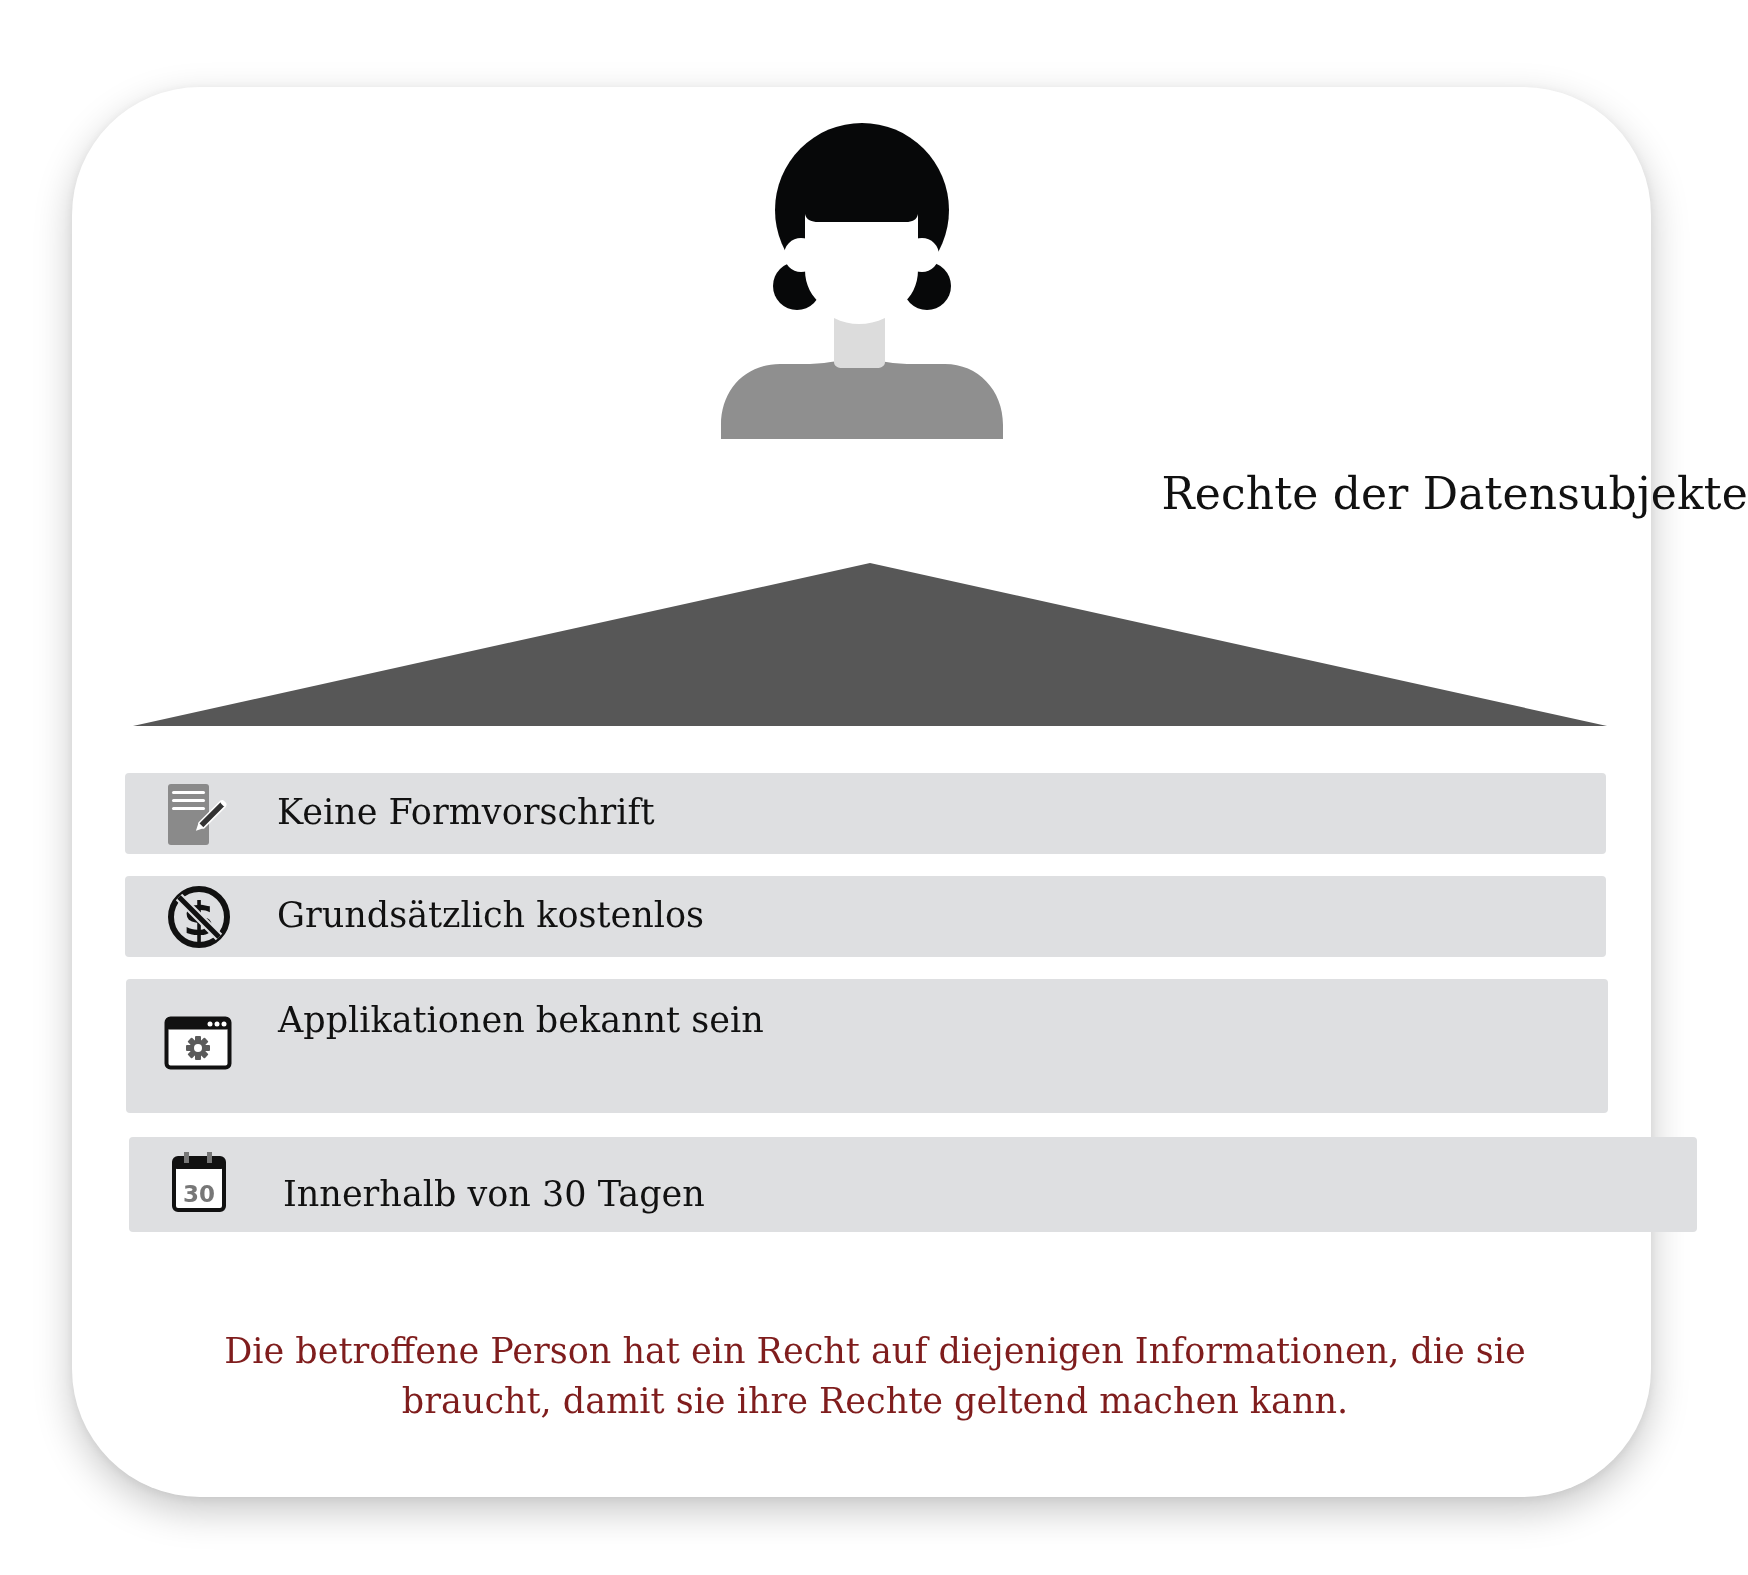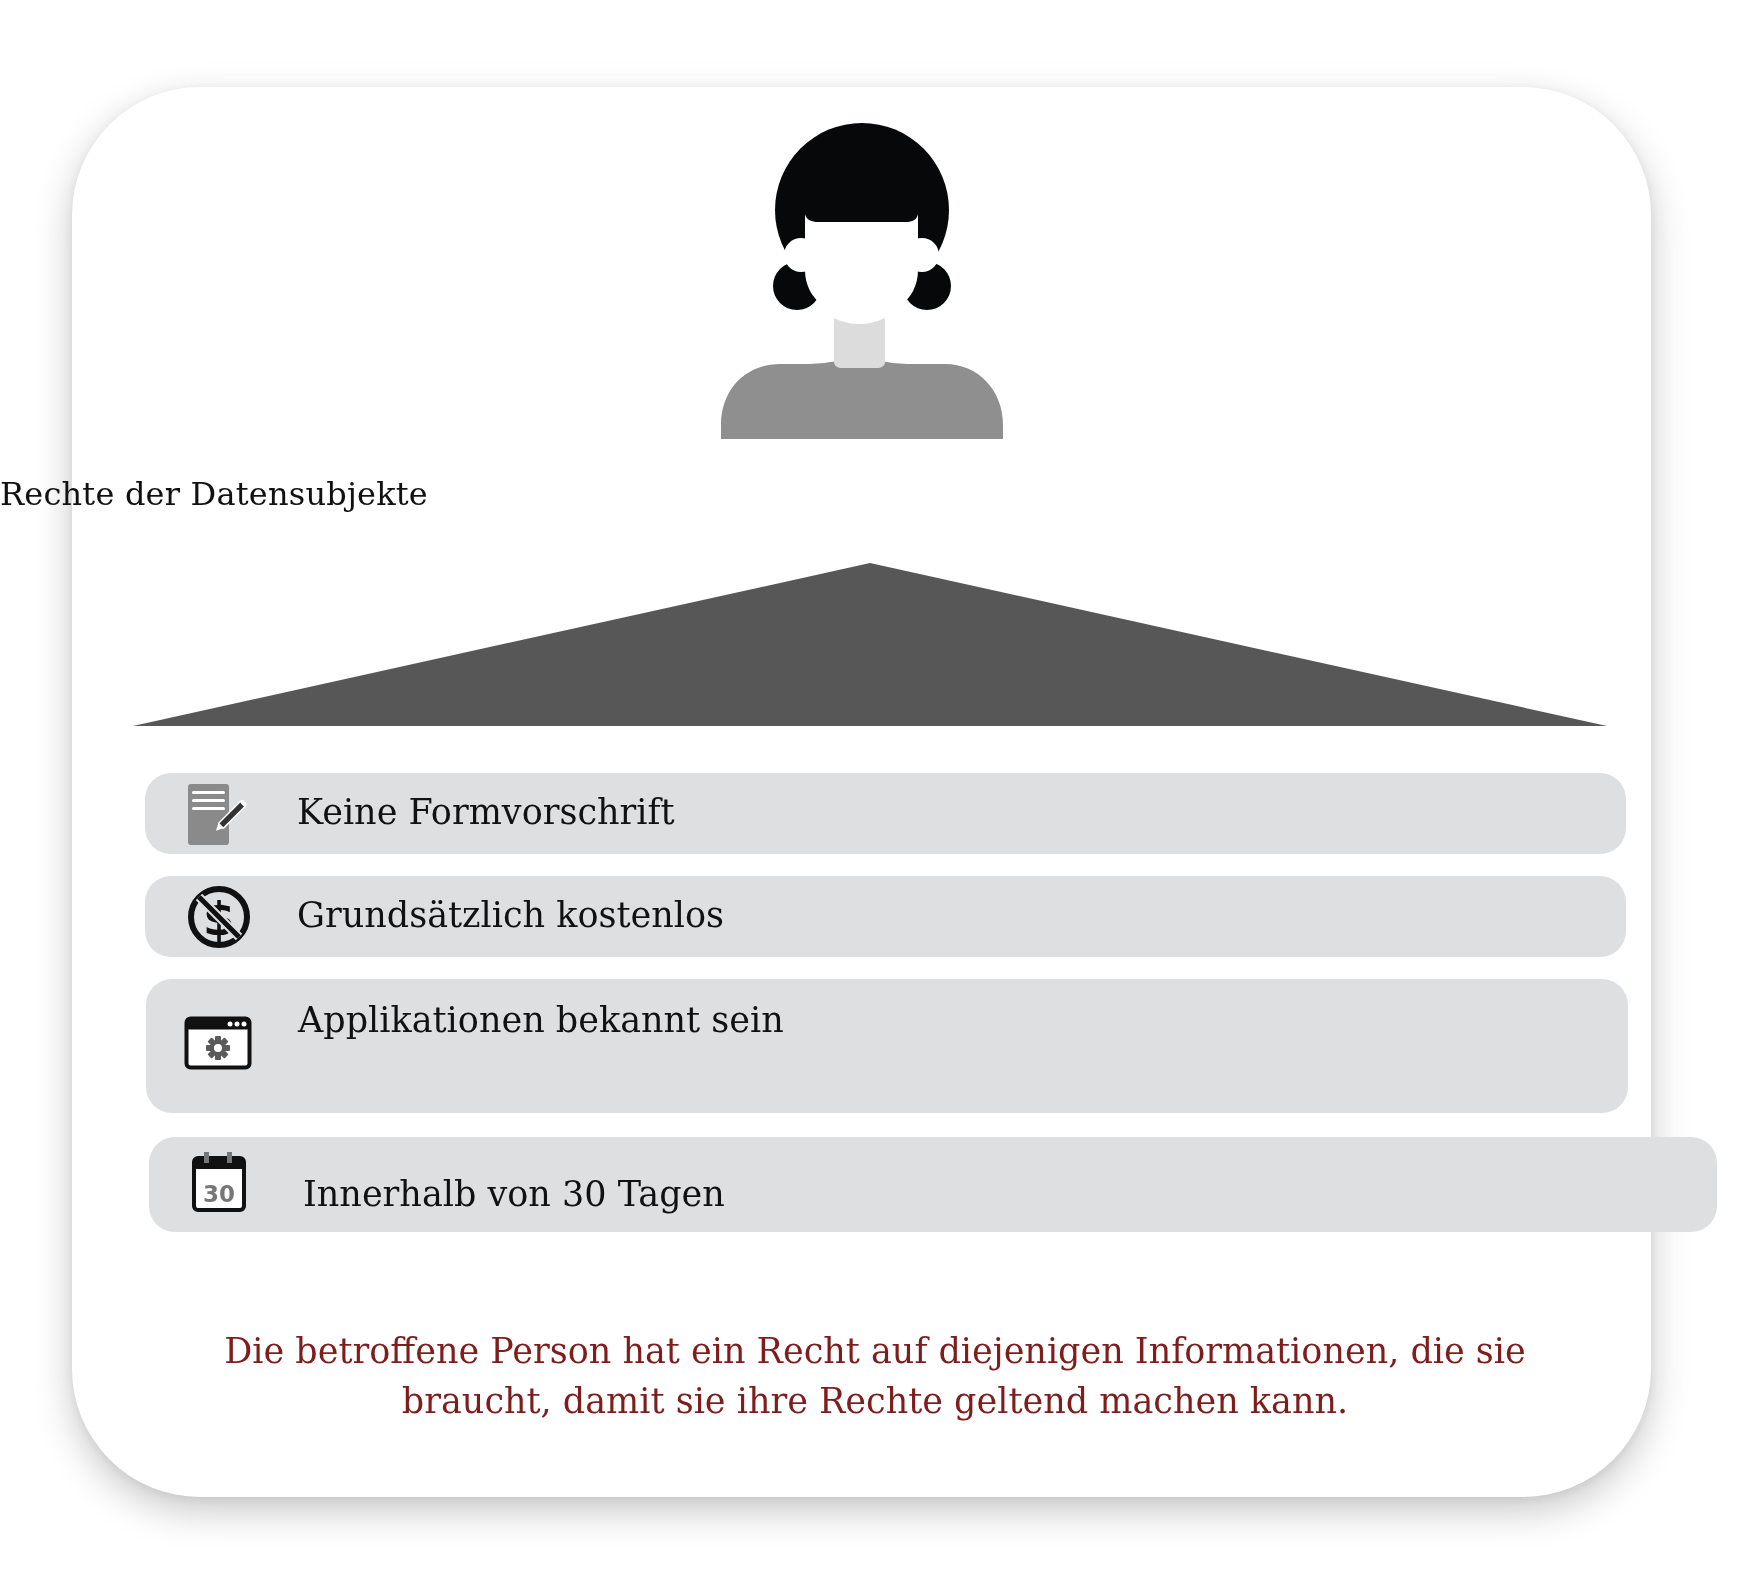--- a/index.html
+++ b/index.html
@@ -32,43 +32,42 @@
     top: 118px;
     width: 295px;
     height: 325px;
   }
 
   .title {
     position: absolute;
     left: 0;
     width: 1748px;
     top: 470px;
-    text-align: left;
-    font-size: 32px;
+    text-align: right;
+    font-size: 44px;
     line-height: 48px;
     letter-spacing: 0.2px;
     color: #111;
   }
 
   .triangle {
     position: absolute;
     left: 0;
     top: 0;
     width: 1748px;
     height: 760px;
     pointer-events: none;
   }
 
   .pill {
     position: absolute;
     background: #dedfe1;
-    border-radius: 26px;
+    border-radius: 4px;
     display: flex;
     align-items: center;
-    margin-left: 20px;
   }
   .pill .icon {
     position: absolute;
     display: block;
   }
   .pill .label {
     position: absolute;
     font-size: 35px;
     line-height: 50px;
     color: #111;

